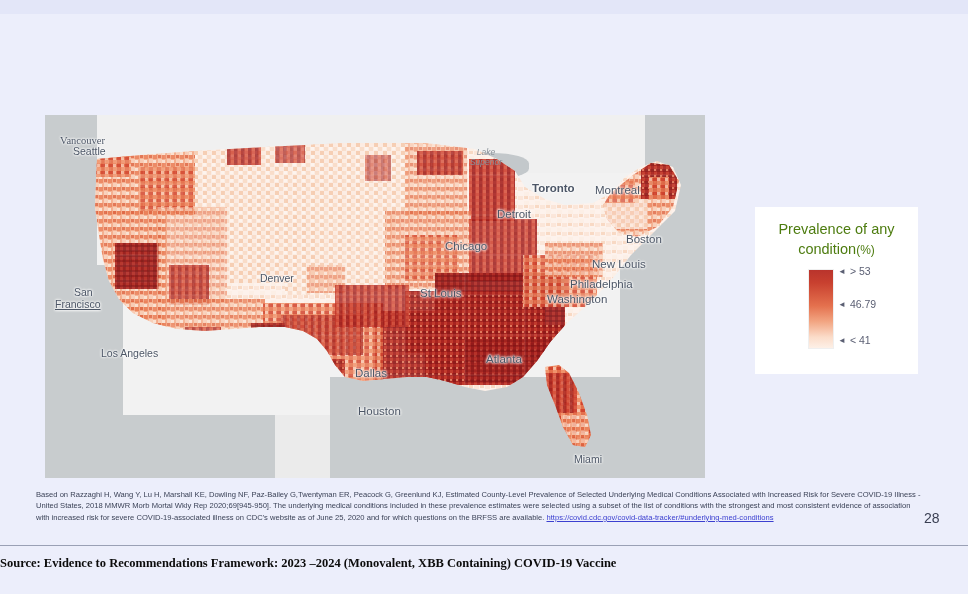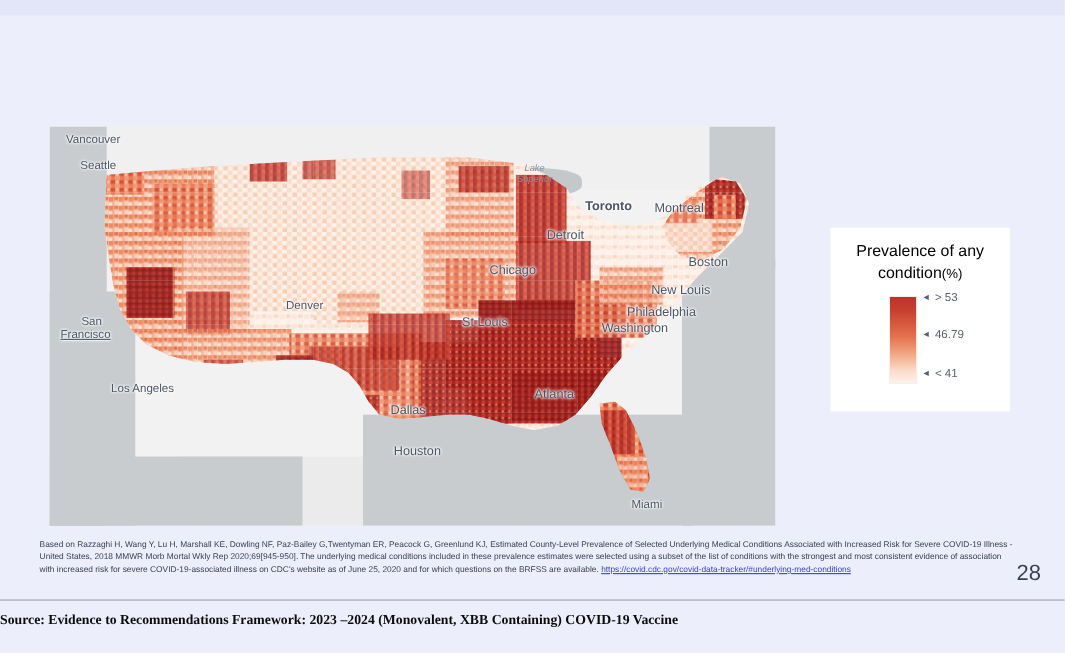--- a/index.html
+++ b/index.html
@@ -58,21 +58,21 @@
   }
   .counties{position:absolute;left:0;top:0;width:660px;height:363px;}
 
   
   .legend{
     position:absolute;left:755px;top:207px;width:163px;height:167px;
     background:#ffffff;
   }
   .legend-title{
     position:absolute;left:0;top:12px;width:163px;text-align:center;
-    font-size:14.5px;color:#000000;line-height:20px;
+    font-size:14.5px;color:#4d7c0f;line-height:20px;
   }
   .legend-title .pct{font-size:12px;}
   .grad{
     position:absolute;left:53px;top:62px;width:24px;height:78px;
     background:linear-gradient(to bottom,#b9342c 0%,#c8402f 16%,#e4714e 46%,#f2a582 66%,#fbdcc9 86%,#fdf0e7 100%);
     border:1px solid #efefef;
   }
   .tick{
     position:absolute;left:83px;font-size:10.5px;color:#5b5f73;
     white-space:nowrap;
@@ -80,21 +80,21 @@
   .tick .ar{color:#5b5f73;font-size:8px;margin-right:4px;vertical-align:1px;}
 
   
   .footnote{
     position:absolute;left:36px;top:489px;width:890px;
     font-size:7.6px;line-height:11.4px;color:#3b4257;
   }
   .footnote a{color:#3b3fd0;text-decoration:underline;}
   .pagenum{
     position:absolute;left:924px;top:510px;
-    font-size:20px;color:#3a3f52;
+    font-size:14px;color:#3a3f52;
   }
   .source{
     position:absolute;left:0;top:556px;width:968px;text-align:left;
     font-family:"Liberation Serif", serif;
     font-size:12.5px;font-weight:bold;color:#0c0c0c;
   }
 </style>
 </head>
 <body>
 
@@ -263,21 +263,21 @@
         <path d="M60,0 V363 M120,0 V363 M180,0 V363 M240,0 V363 M300,0 V363 M360,0 V363 M420,0 V363 M480,0 V363 M540,0 V363" stroke="#ffffff" stroke-width="1" fill="none"></path>
       </g>
     </svg>
 
     <div class="lakelbl" style="left:411px;top:32px;width:60px;">
       <span>Lake</span><br>
       <span>Superior</span>
     </div>
 
 
-    <div class="city" style="left:15px;top:6px;">Vancouver</div>
+    <div class="city" style="left:15px;top:20px;font-family:Liberation Serif, serif;">Vancouver</div>
     <div class="city" style="left:28px;top:30px;">Seattle</div>
     <div class="city" style="left:29px;top:171px;">San</div>
     <div class="city" style="left:10px;top:183px;text-decoration:underline;">Francisco</div>
     <div class="city" style="left:56px;top:232px;">Los Angeles</div>
     <div class="city" style="left:215px;top:157px;">Denver</div>
     <div class="city" style="left:255px;top:337px;margin-top:34px;">Monterrey</div>
     <div class="city big" style="left:310px;top:252px;">Dallas</div>
     <div class="city big" style="left:313px;top:290px;">Houston</div>
     <div class="city big" style="left:375px;top:172px;">St Louis</div>
     <div class="city big" style="left:400px;top:125px;">Chicago</div>

